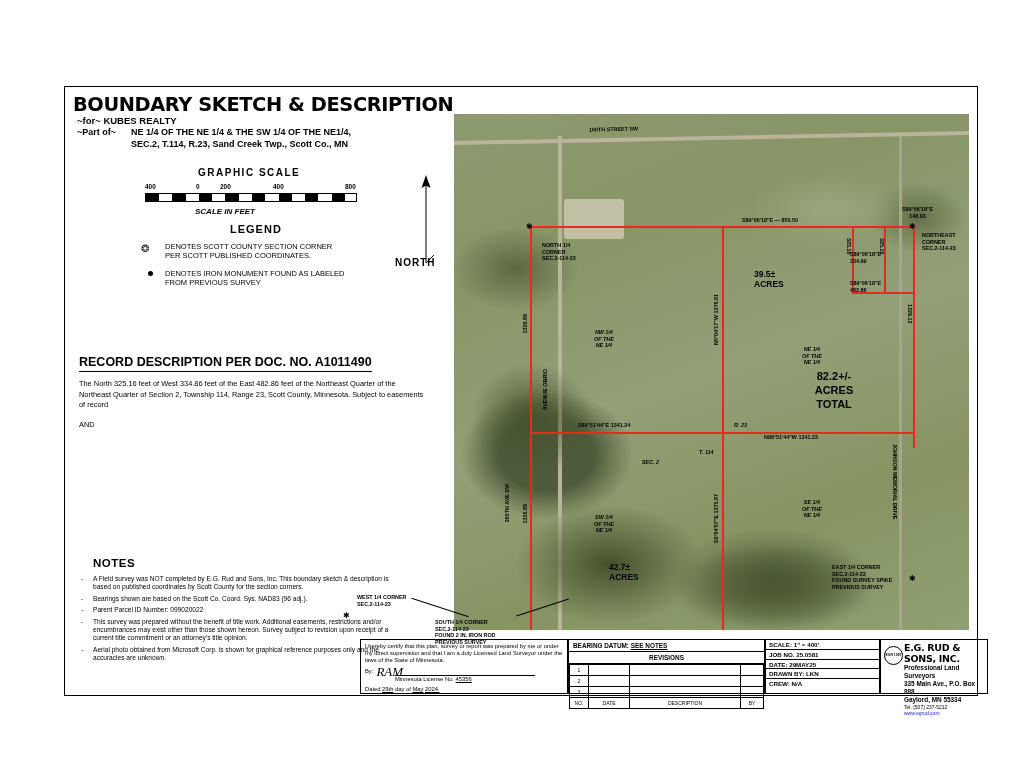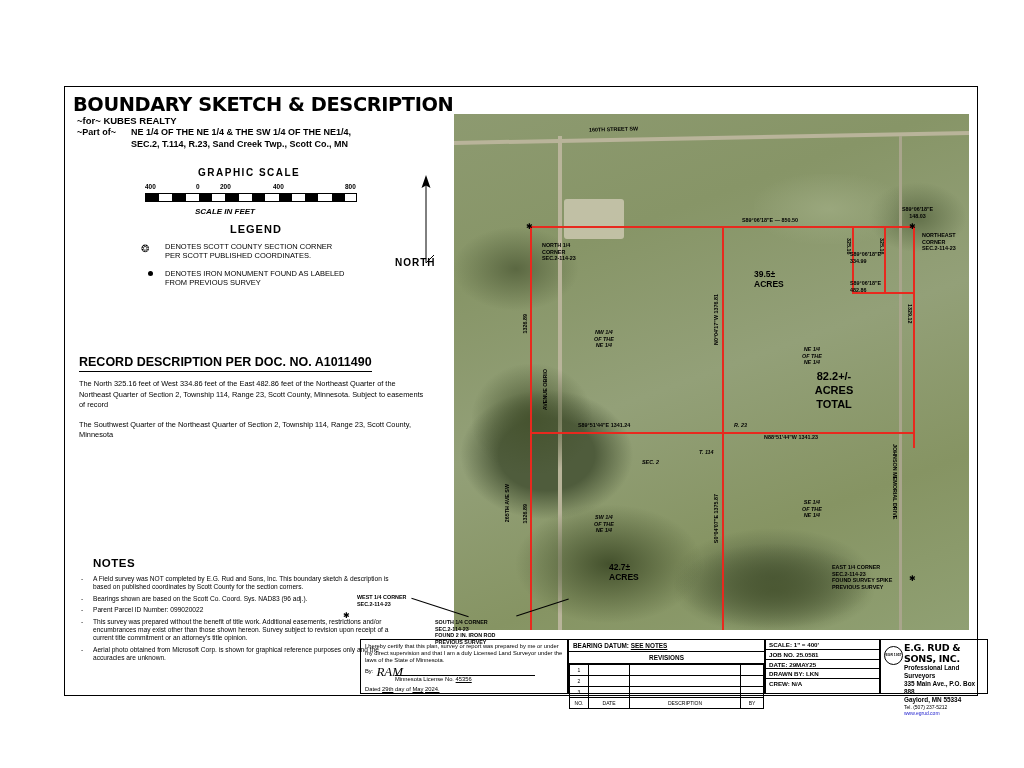--- a/index.html
+++ b/index.html
@@ -216,21 +216,21 @@
       <line x1="13" y1="4" x2="13" y2="88" stroke="#000" stroke-width="1"></line>
       <polygon points="13,0 8.5,13 13,10.5 17.5,13" fill="#000"></polygon>
       <line x1="13" y1="88" x2="21" y2="80" stroke="#000" stroke-width="1"></line>
     </svg>
   </div>
   <div class="north-label">NORTH</div>
 
   <div class="rec-title">RECORD DESCRIPTION PER DOC. NO. A1011490</div>
   <div class="rec-body">
     <p>The North 325.16 feet of West 334.86 feet of the East 482.86 feet of the Northeast Quarter of the Northeast Quarter of Section 2, Township 114, Range 23, Scott County, Minnesota. Subject to easements of record</p>
-    <p>The Southwest Quarter of the Northeast Quarter of Section 2, Township 114, Range 23, Scott County, Minnesota</p>
+    <p>AND</p>
   </div>
 
   <div class="notes-title">NOTES</div>
   <div class="notes-list">
     <div class="n"><span class="dash">-</span><span>A Field survey was NOT completed by E.G. Rud and Sons, Inc.  This boundary sketch &amp; description is based on published coordinates by Scott County for the section corners.</span></div>
     <div class="n"><span class="dash">-</span><span>Bearings shown are based on the Scott Co. Coord. Sys. NAD83 (96 adj.).</span></div>
     <div class="n"><span class="dash">-</span><span>Parent Parcel ID Number: 099020022</span></div>
     <div class="n"><span class="dash">-</span><span>This survey was prepared without the benefit of title work.  Additional easements, restrictions and/or encumbrances may exist other than those shown hereon.  Survey subject to revision upon receipt of a current title commitment or an attorney's title opinion.</span></div>
     <div class="n"><span class="dash">-</span><span>Aerial photo obtained from Microsoft Corp. is shown for graphical reference purposes only and the accuracies are unknown.</span></div>
   </div>

